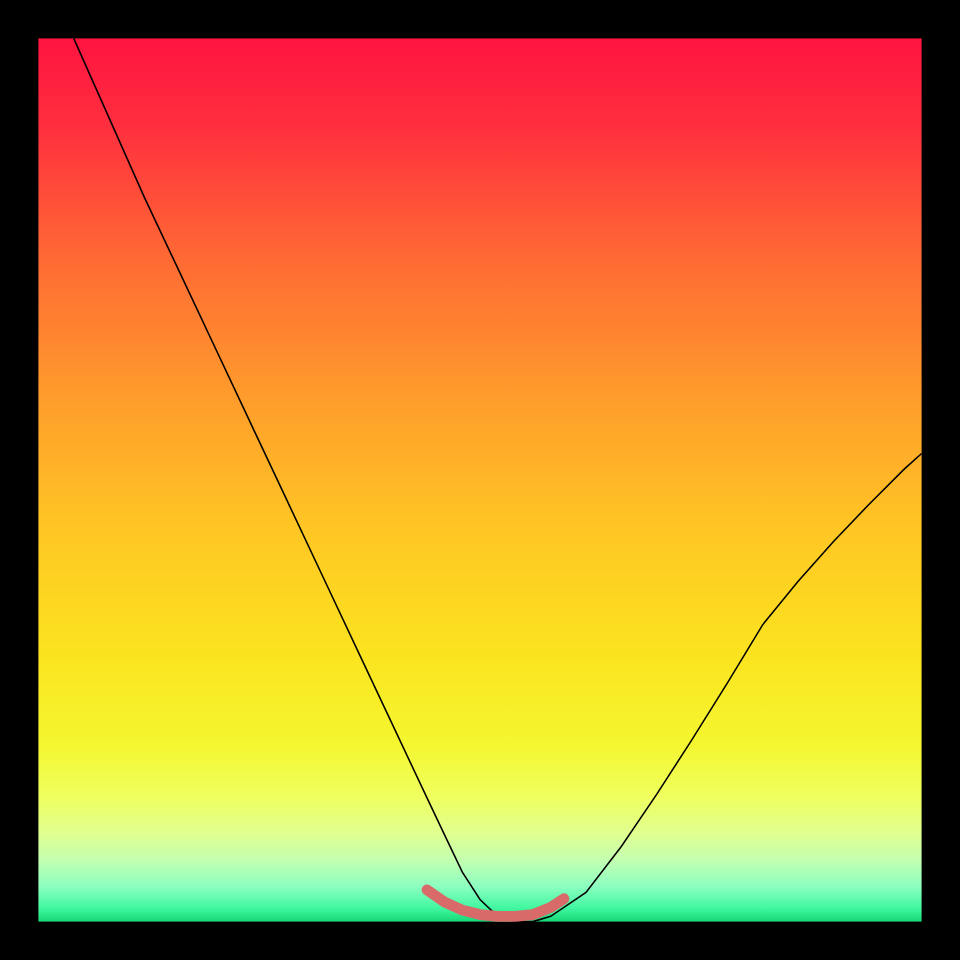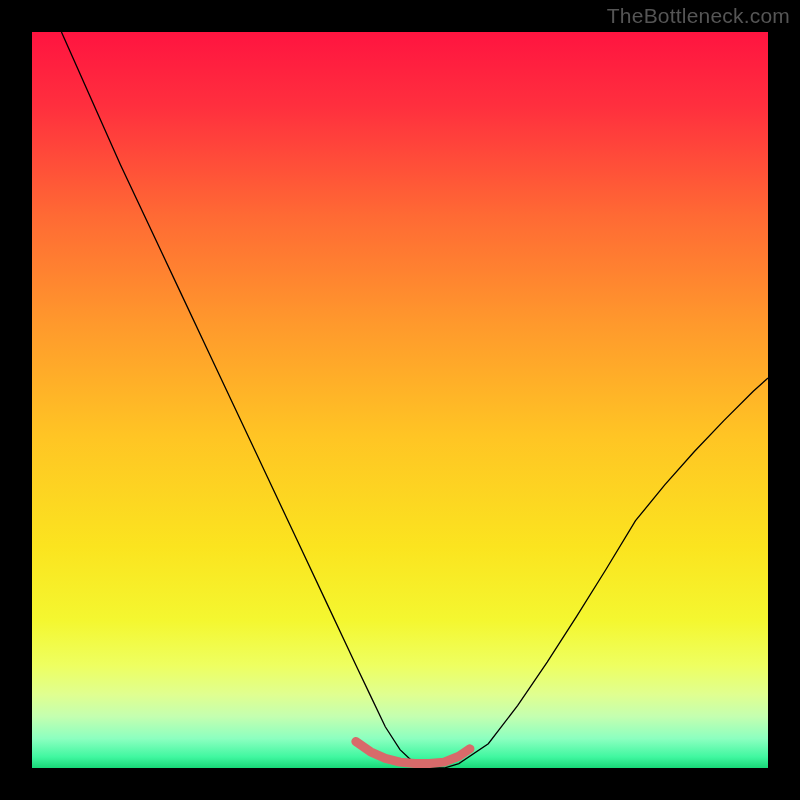--- a/index.html
+++ b/index.html
@@ -30,21 +30,20 @@
   svg {
     position: absolute;
     top: 0;
     left: 0;
   }
 </style>
 </head>
 <body>
 
 <div class="frame">
-  <div class="watermark">TheBottleneck.com</div>
   <svg id="chart-svg" width="800" height="800" viewBox="0 0 800 800">
     <defs>
       <linearGradient id="bg-grad" x1="0" y1="0" x2="0" y2="1">
           <stop offset="0%" stop-color="#ff1440"></stop>
           <stop offset="10%" stop-color="#ff2f3e"></stop>
           <stop offset="25%" stop-color="#ff6a34"></stop>
           <stop offset="40%" stop-color="#ff9a2c"></stop>
           <stop offset="55.00000000000001%" stop-color="#ffc524"></stop>
           <stop offset="70%" stop-color="#fbe41f"></stop>
           <stop offset="80%" stop-color="#f4f730"></stop>

